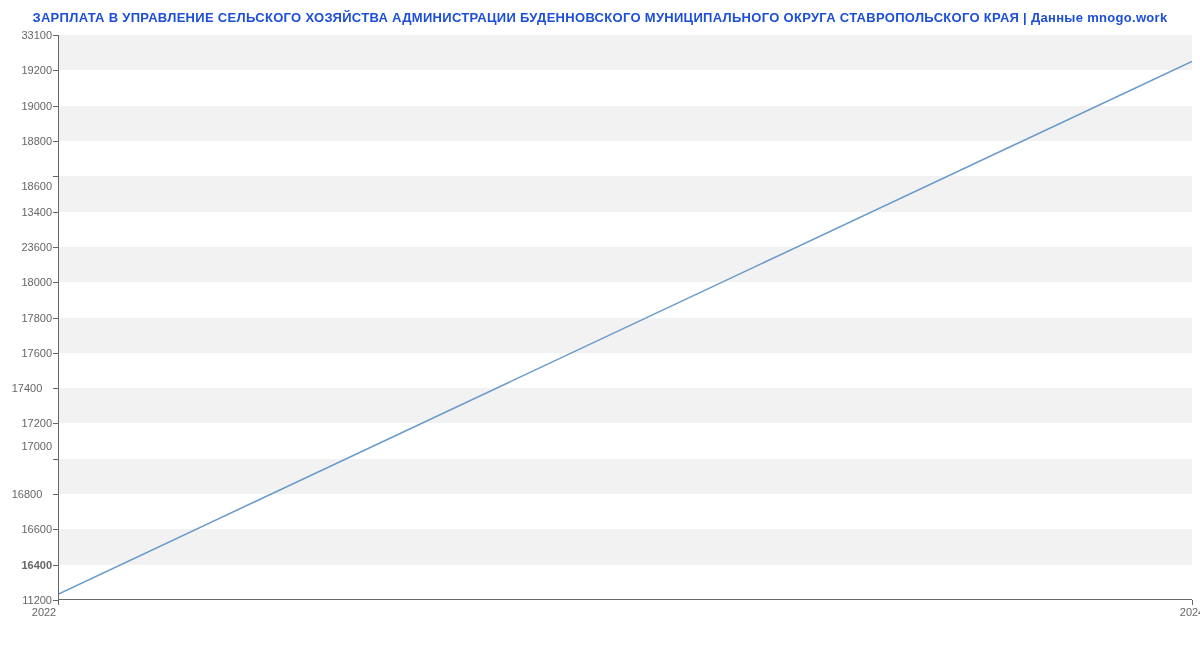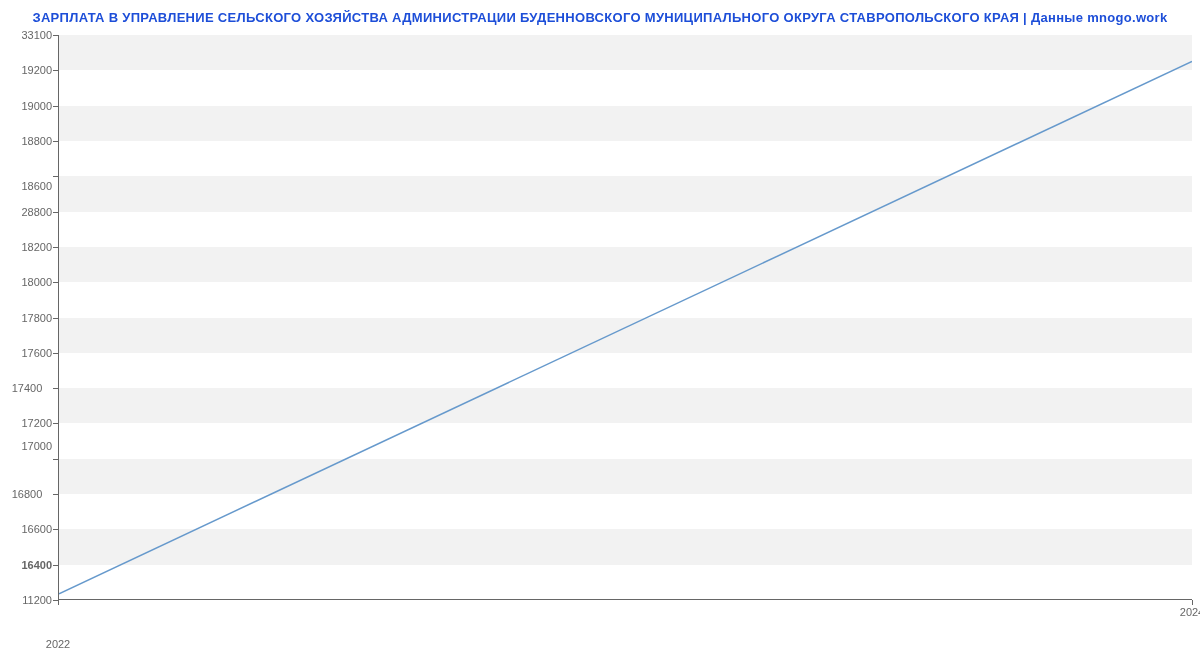--- a/index.html
+++ b/index.html
@@ -114,31 +114,31 @@
     <div class="y-tick-label" style="top: 423.438px;">17200</div>
     <div class="y-tick-mark" style="top: 423.438px;"></div>
     <div class="y-tick-label" style="top: 388.125px; text-align: center;">17400</div>
     <div class="y-tick-mark" style="top: 388.125px;"></div>
     <div class="y-tick-label" style="top: 352.812px;">17600</div>
     <div class="y-tick-mark" style="top: 352.812px;"></div>
     <div class="y-tick-label" style="top: 317.5px;">17800</div>
     <div class="y-tick-mark" style="top: 317.5px;"></div>
     <div class="y-tick-label" style="top: 282.188px;">18000</div>
     <div class="y-tick-mark" style="top: 282.188px;"></div>
-    <div class="y-tick-label" style="top: 246.875px;">18200</div>
+    <div class="y-tick-label" style="top: 246.875px;">23600</div>
     <div class="y-tick-mark" style="top: 246.875px;"></div>
-    <div class="y-tick-label" style="top: 211.562px;">28800</div>
+    <div class="y-tick-label" style="top: 211.562px;">13400</div>
     <div class="y-tick-mark" style="top: 211.562px;"></div>
     <div class="y-tick-label" style="top: 168px; margin-top: 18px;">18600</div>
     <div class="y-tick-mark" style="top: 176.25px;"></div>
     <div class="y-tick-label" style="top: 140.938px;">18800</div>
     <div class="y-tick-mark" style="top: 140.938px;"></div>
     <div class="y-tick-label" style="top: 105.625px;">19000</div>
     <div class="y-tick-mark" style="top: 105.625px;"></div>
     <div class="y-tick-label" style="top: 70.3125px;">19200</div>
     <div class="y-tick-mark" style="top: 70.3125px;"></div>
     <div class="y-tick-label" style="top: 35px;">33100</div>
     <div class="y-tick-mark" style="top: 35px;"></div>
-    <div class="x-tick-label" style="left: 58px; margin-top: 32px;">2022</div>
+    <div class="x-tick-label" style="left: 44px;">2022</div>
     <div class="x-tick-mark" style="left: 58px;"></div>
     <div class="x-tick-label" style="left: 1192px;">2024</div>
     <div class="x-tick-mark" style="left: 1192px;"></div>
   </div>
 
 </body></html>

